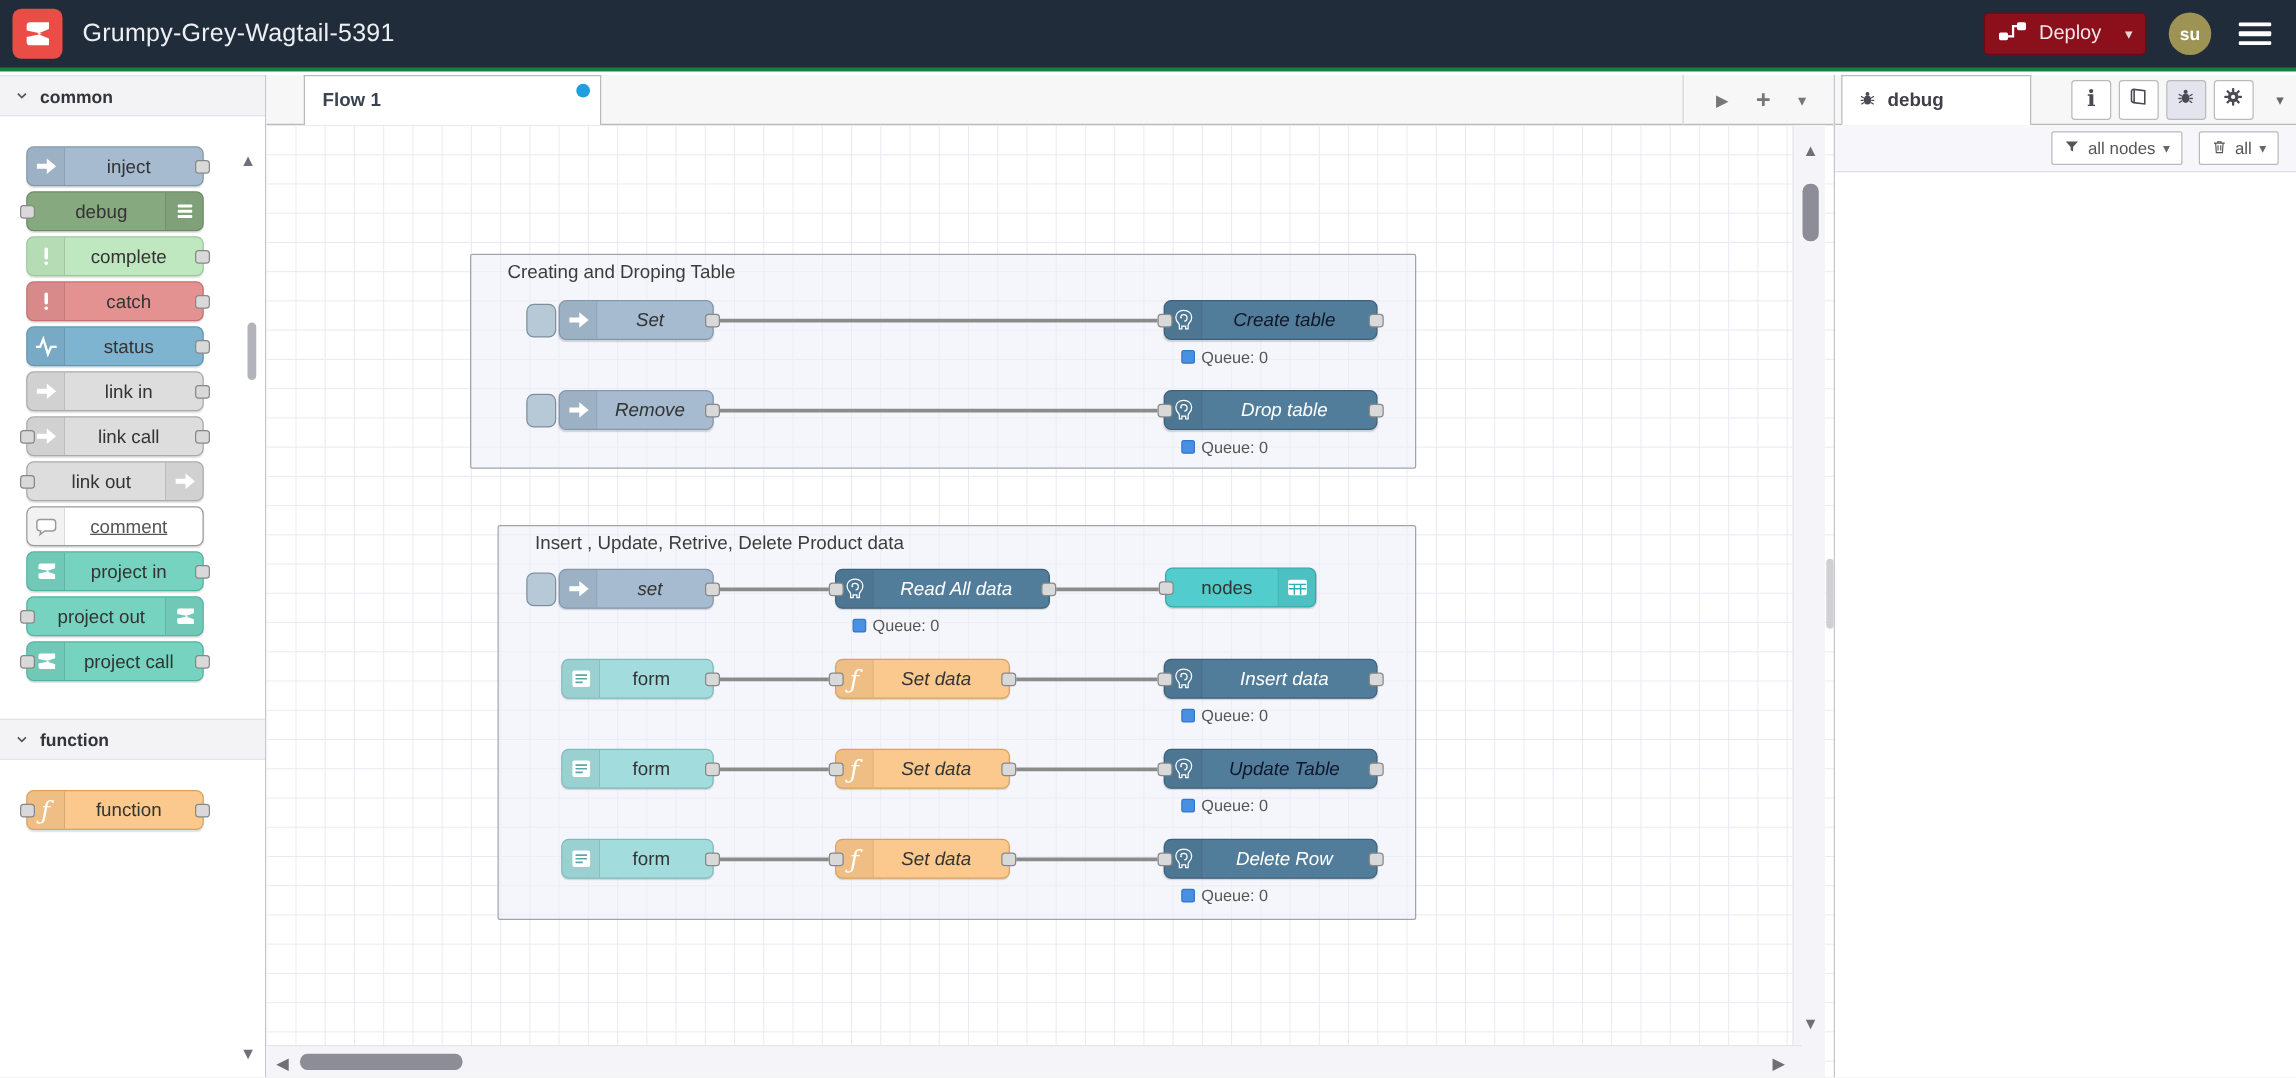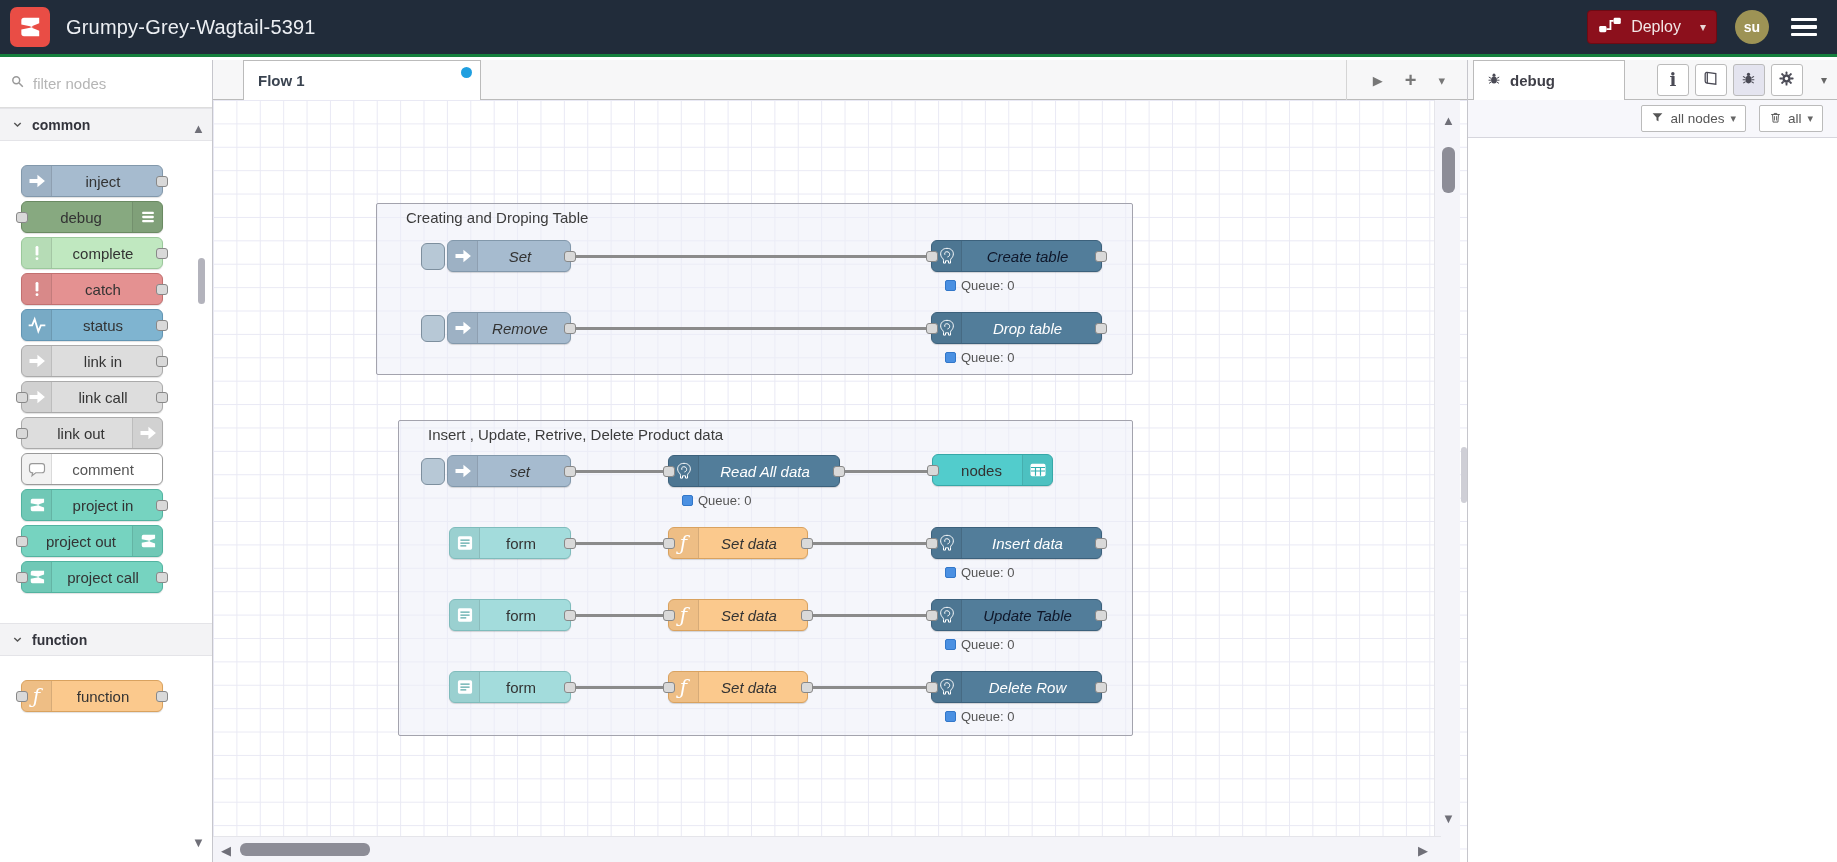--- a/index.html
+++ b/index.html
@@ -140,29 +140,20 @@
       <div class="avatar">su</div>
       <div class="menu-btn">
         <span></span>
           <span></span>
           <span></span>
       </div>
     </div>
   </div>
 
   <div id="palette">
-    <div class="pal-search">
-      <span>
-        <svg viewBox="0 0 24 24" fill="none" stroke="#999" stroke-width="2.4">
-            <circle cx="10" cy="10" r="5.5"></circle>
-            <path d="M14.5 14.5 20.5 20.5"></path>
-          </svg>
-      </span>
-      <input type="text" placeholder="filter nodes" style="">
-    </div>
     <div id="palette-list">
         <div class="pal-header">
           <span><svg viewBox="0 0 24 24" fill="none" stroke="#555" stroke-width="3">
               <path d="M5 8.5l7 7 7-7"></path>
             </svg></span>
           <span>common</span>
         </div>
         <div class="pal-items">
           <div class="pal-node" style="background: rgb(166, 187, 207); border-color: rgb(130, 152, 171);">
             <div class="port p-out"></div>
@@ -240,21 +231,21 @@
               </svg>
             </div>
             <div class="nlabel lbl-right">link out</div>
           </div>
           <div class="pal-node" style="background: rgb(255, 255, 255); border-color: rgb(154, 154, 154);">
             <div class="icon-box side-left">
               <svg viewBox="0 0 24 24" fill="#fff" stroke="#999" stroke-width="1.4">
                 <path d="M6 5.5h12c1.7 0 3 1.3 3 3v5c0 1.7-1.3 3-3 3h-7.5L6 20l.8-3.5c-2.2 0-3.8-1.3-3.8-3v-5c0-1.7 1.3-3 3-3z"></path>
               </svg>
             </div>
-            <div class="nlabel lbl-left" style="color: rgb(85, 85, 85);">comment</div>
+            <div class="nlabel lbl-left" style="color: rgb(85, 85, 85); text-decoration: underline;">comment</div>
           </div>
           <div class="pal-node" style="background: rgb(118, 211, 192); border-color: rgb(82, 179, 160);">
             <div class="port p-out"></div>
             <div class="icon-box side-left">
               <svg viewBox="0 0 24 24">
                 <path fill="#fff" d="M20.5 4.5h-14q-2 0-2 2v3.4l11 2.1-11 2.1v3.4q0 2 2 2h14v-4.6l-8.5-2.9 8.5-2.9z"></path>
               </svg>
             </div>
             <div class="nlabel lbl-left">project in</div>
           </div>

